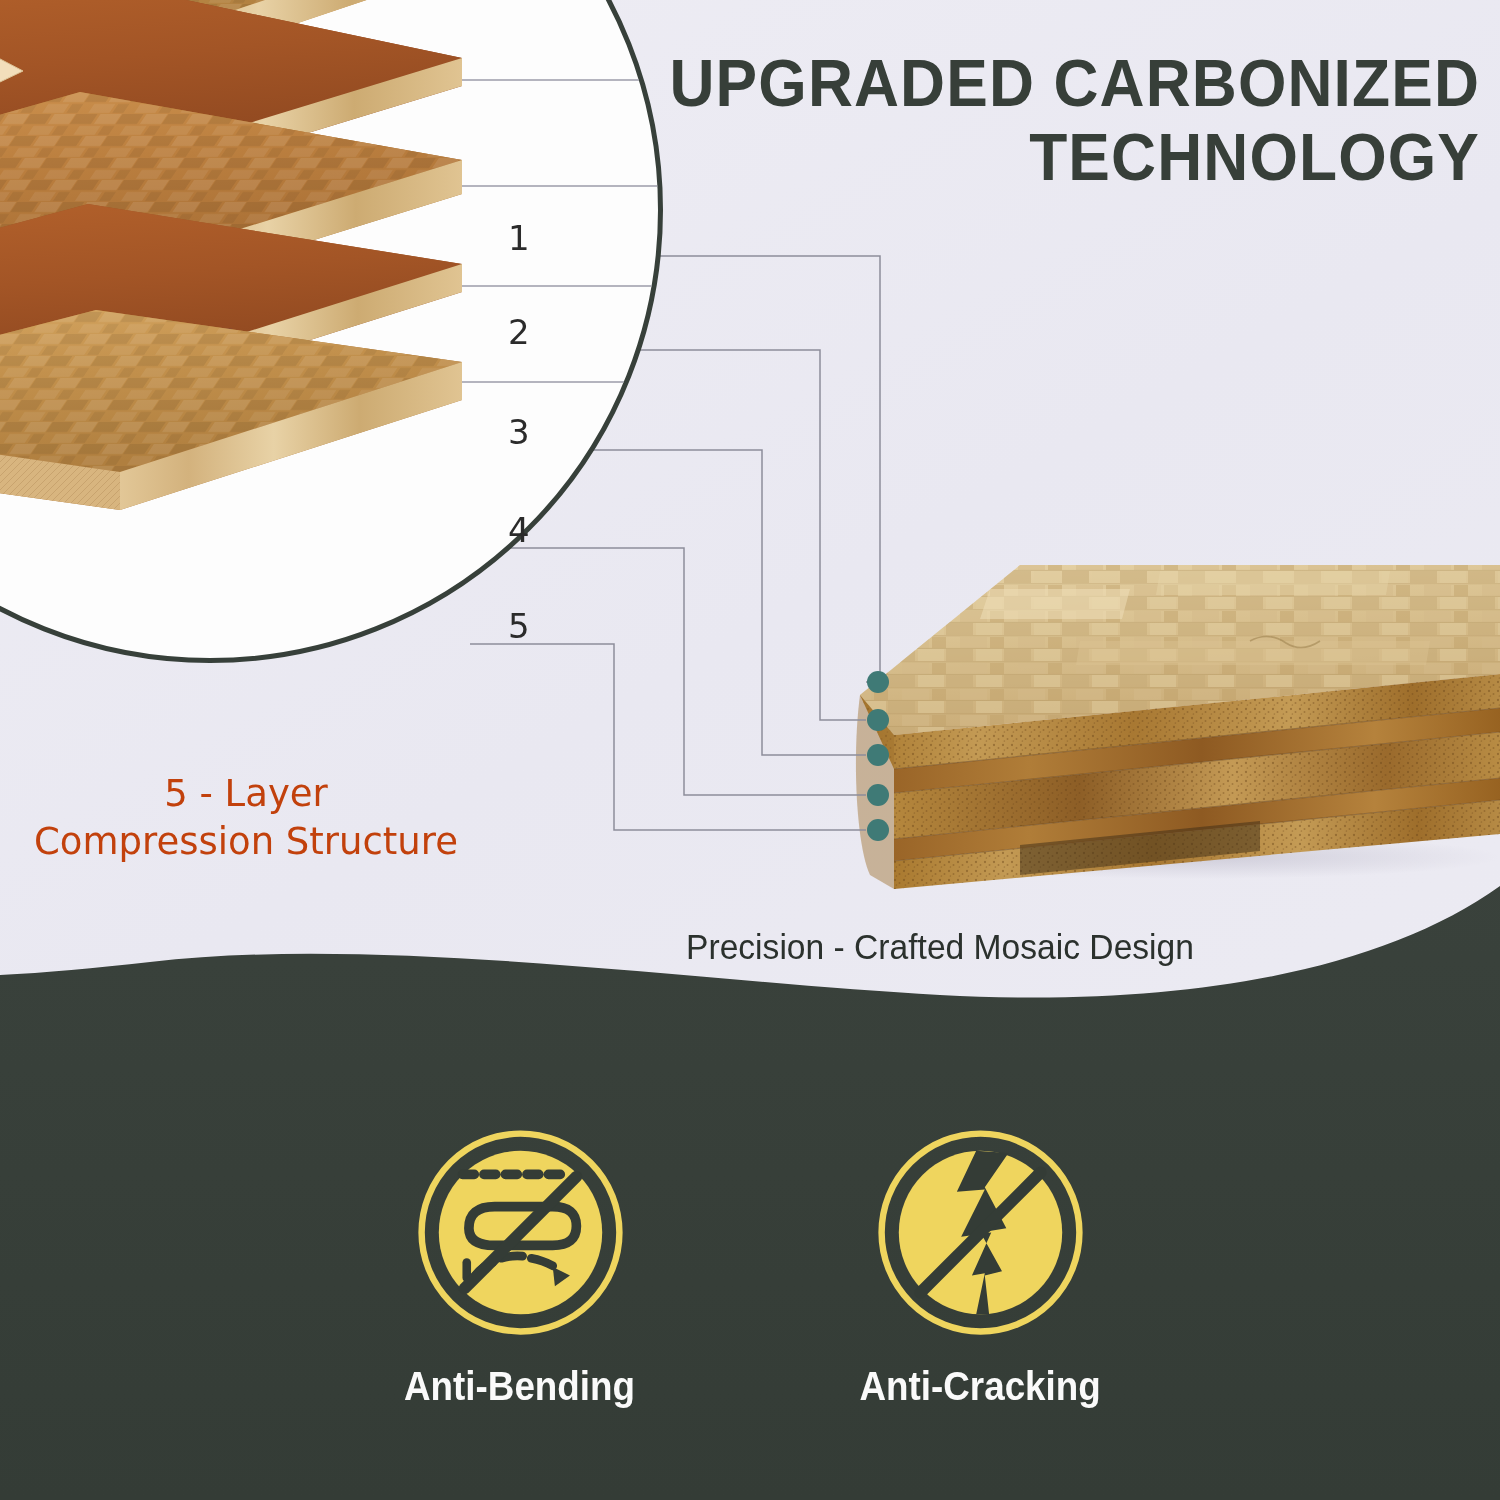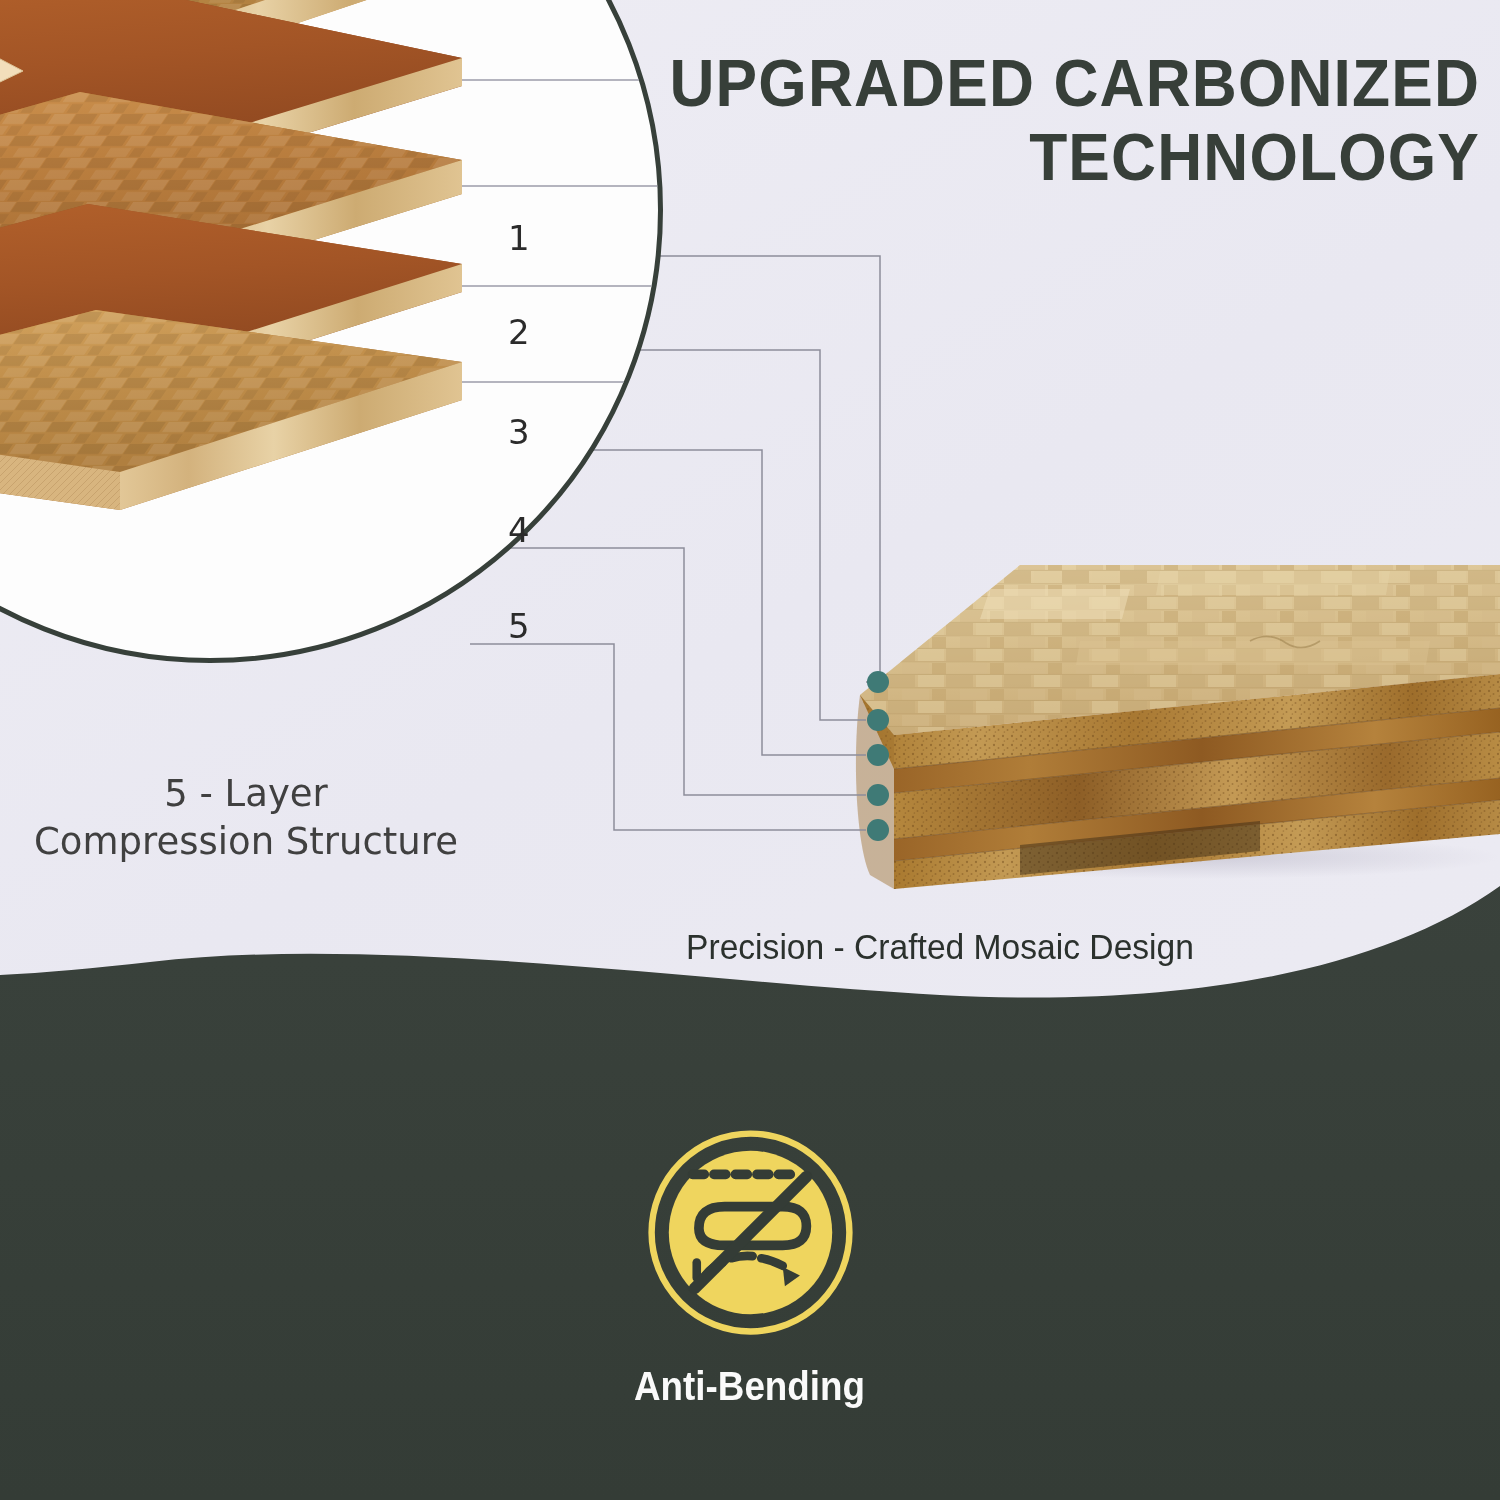--- a/index.html
+++ b/index.html
@@ -29,21 +29,21 @@
     font-size:67px;font-weight:700;line-height:1.10;
     letter-spacing:1.2px;
     font-family:"Liberation Sans Narrow","Liberation Sans",sans-serif;
     transform:scaleX(.93);transform-origin:right top;
     white-space:pre-line;
   }
 
   
   .cap-left{
     position:absolute;left:16px;top:770px;width:460px;text-align:center;
-    color:#404040;font-size:37px;line-height:1.30;white-space:pre-line;
+    color:#c2410c;font-size:37px;line-height:1.30;white-space:pre-line;
     font-family:"DejaVu Sans","Liberation Sans",sans-serif;
   }
   .cap-right{
     position:absolute;left:560px;top:927px;width:760px;text-align:center;
     color:#2b312d;font-size:35px;
     font-family:"Liberation Sans Narrow","Liberation Sans",sans-serif;
     transform:scaleX(.96);transform-origin:center top;
   }
 
   
@@ -352,17 +352,27 @@
         <g stroke="#343c36" stroke-width="8" stroke-linecap="round" fill="none">
           <path d="M50,128 v14"></path>
           <path d="M58,140 q6,-8 16,-12 M82,124 q10,-3 20,-2 M110,124 q11,2 20,7"></path>
         </g>
         <path d="M130,132 l16,8 l-14,10 z" fill="#343c36"></path>
         <path d="M48,152 L152,48" stroke="#343c36" stroke-width="11" stroke-linecap="round"></path>
       </svg>
       <div class="flabel">Anti-Bending</div>
     </div>
 
+    <div class="feature">
+      <svg class="badge" viewBox="0 0 200 200">
+        <circle cx="100" cy="100" r="92" fill="none" stroke="#efd55e" stroke-width="6"></circle>
+        <circle cx="100" cy="100" r="76" fill="#efd55e"></circle>
+        <path d="M96,24 L78,62 L104,60 L82,104 L110,100 L92,140 L104,138 L96,176
+                 L108,176 L104,140 L120,136 L100,100 L124,96 L104,58 L126,26 Z" fill="#343c36"></path>
+        <path d="M44,156 L156,44" stroke="#343c36" stroke-width="11" stroke-linecap="round"></path>
+      </svg>
+      <div class="flabel">Anti-Cracking</div>
+    </div>
 
 
   </div>
 
 </div>
 
 </body></html>

